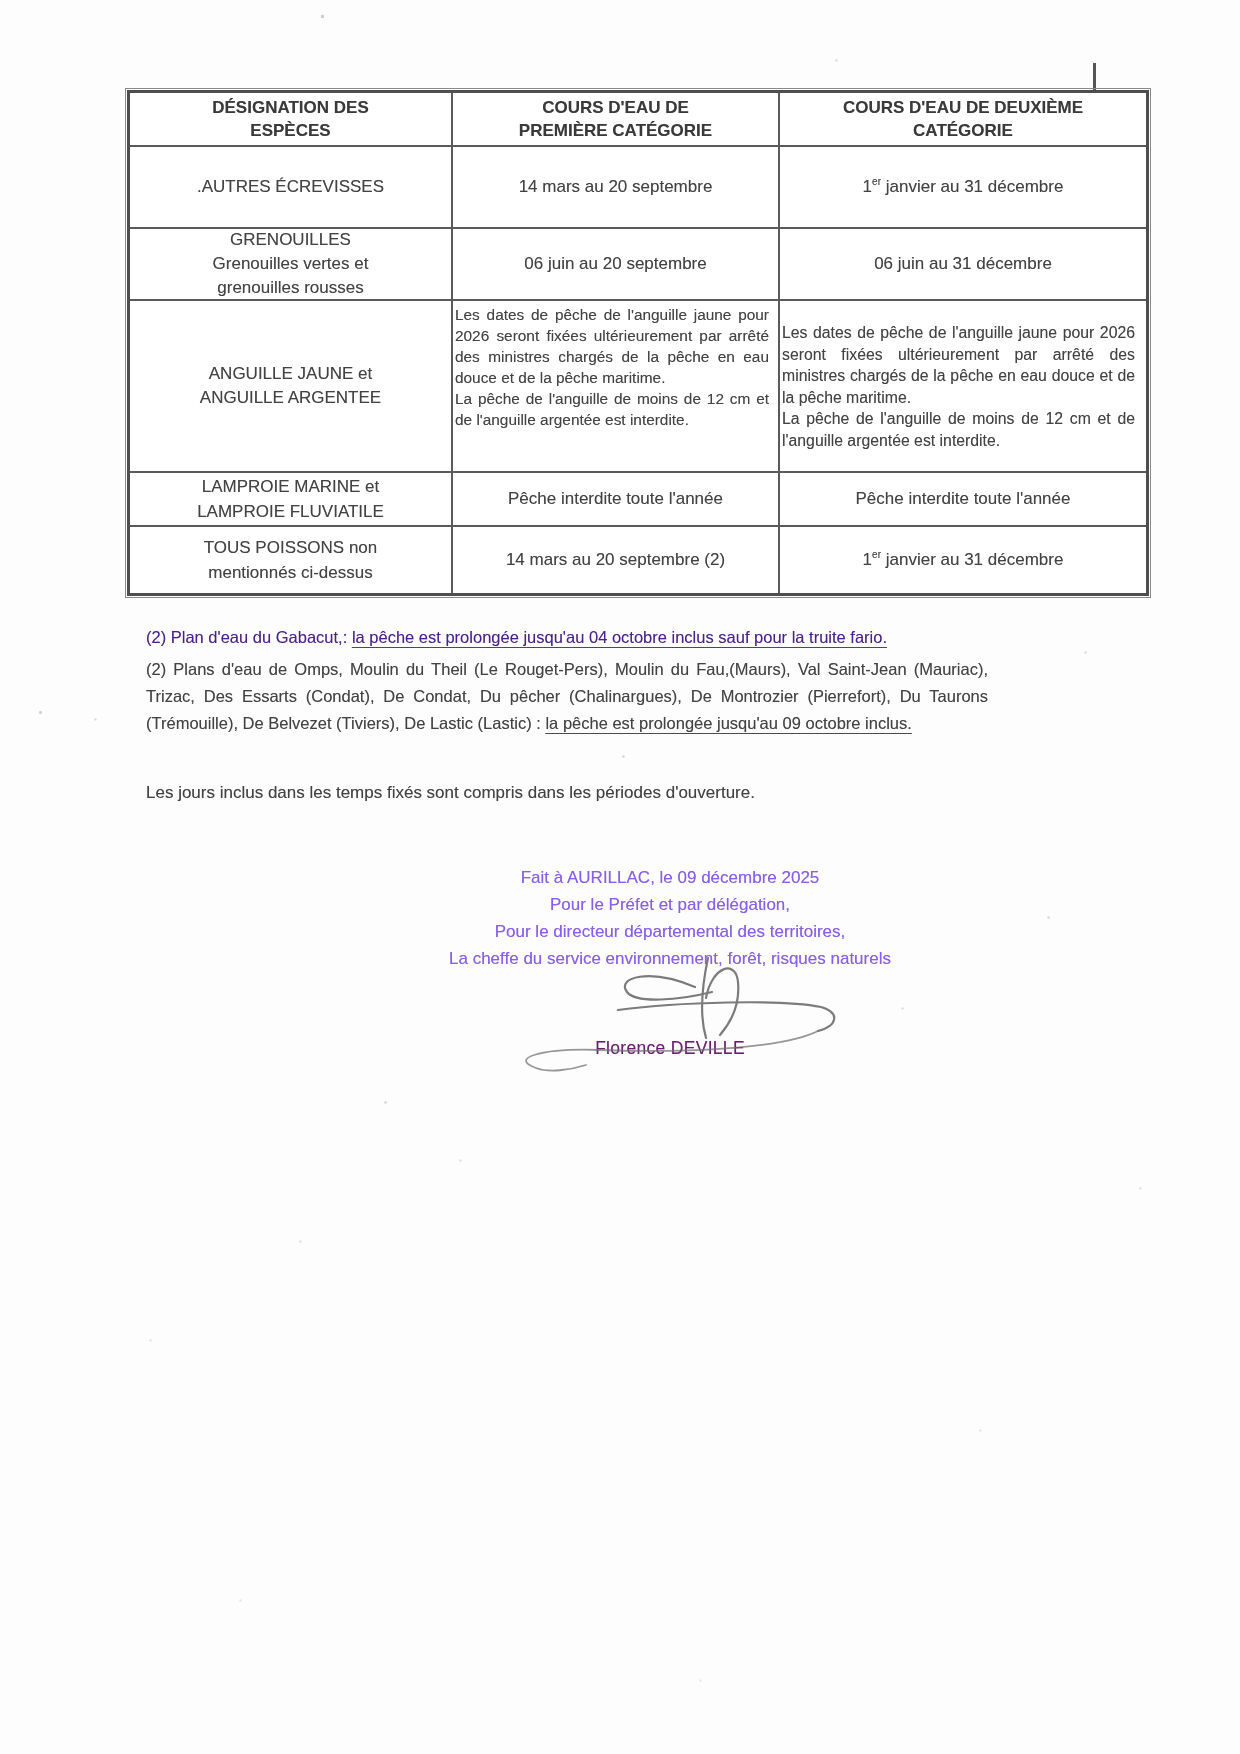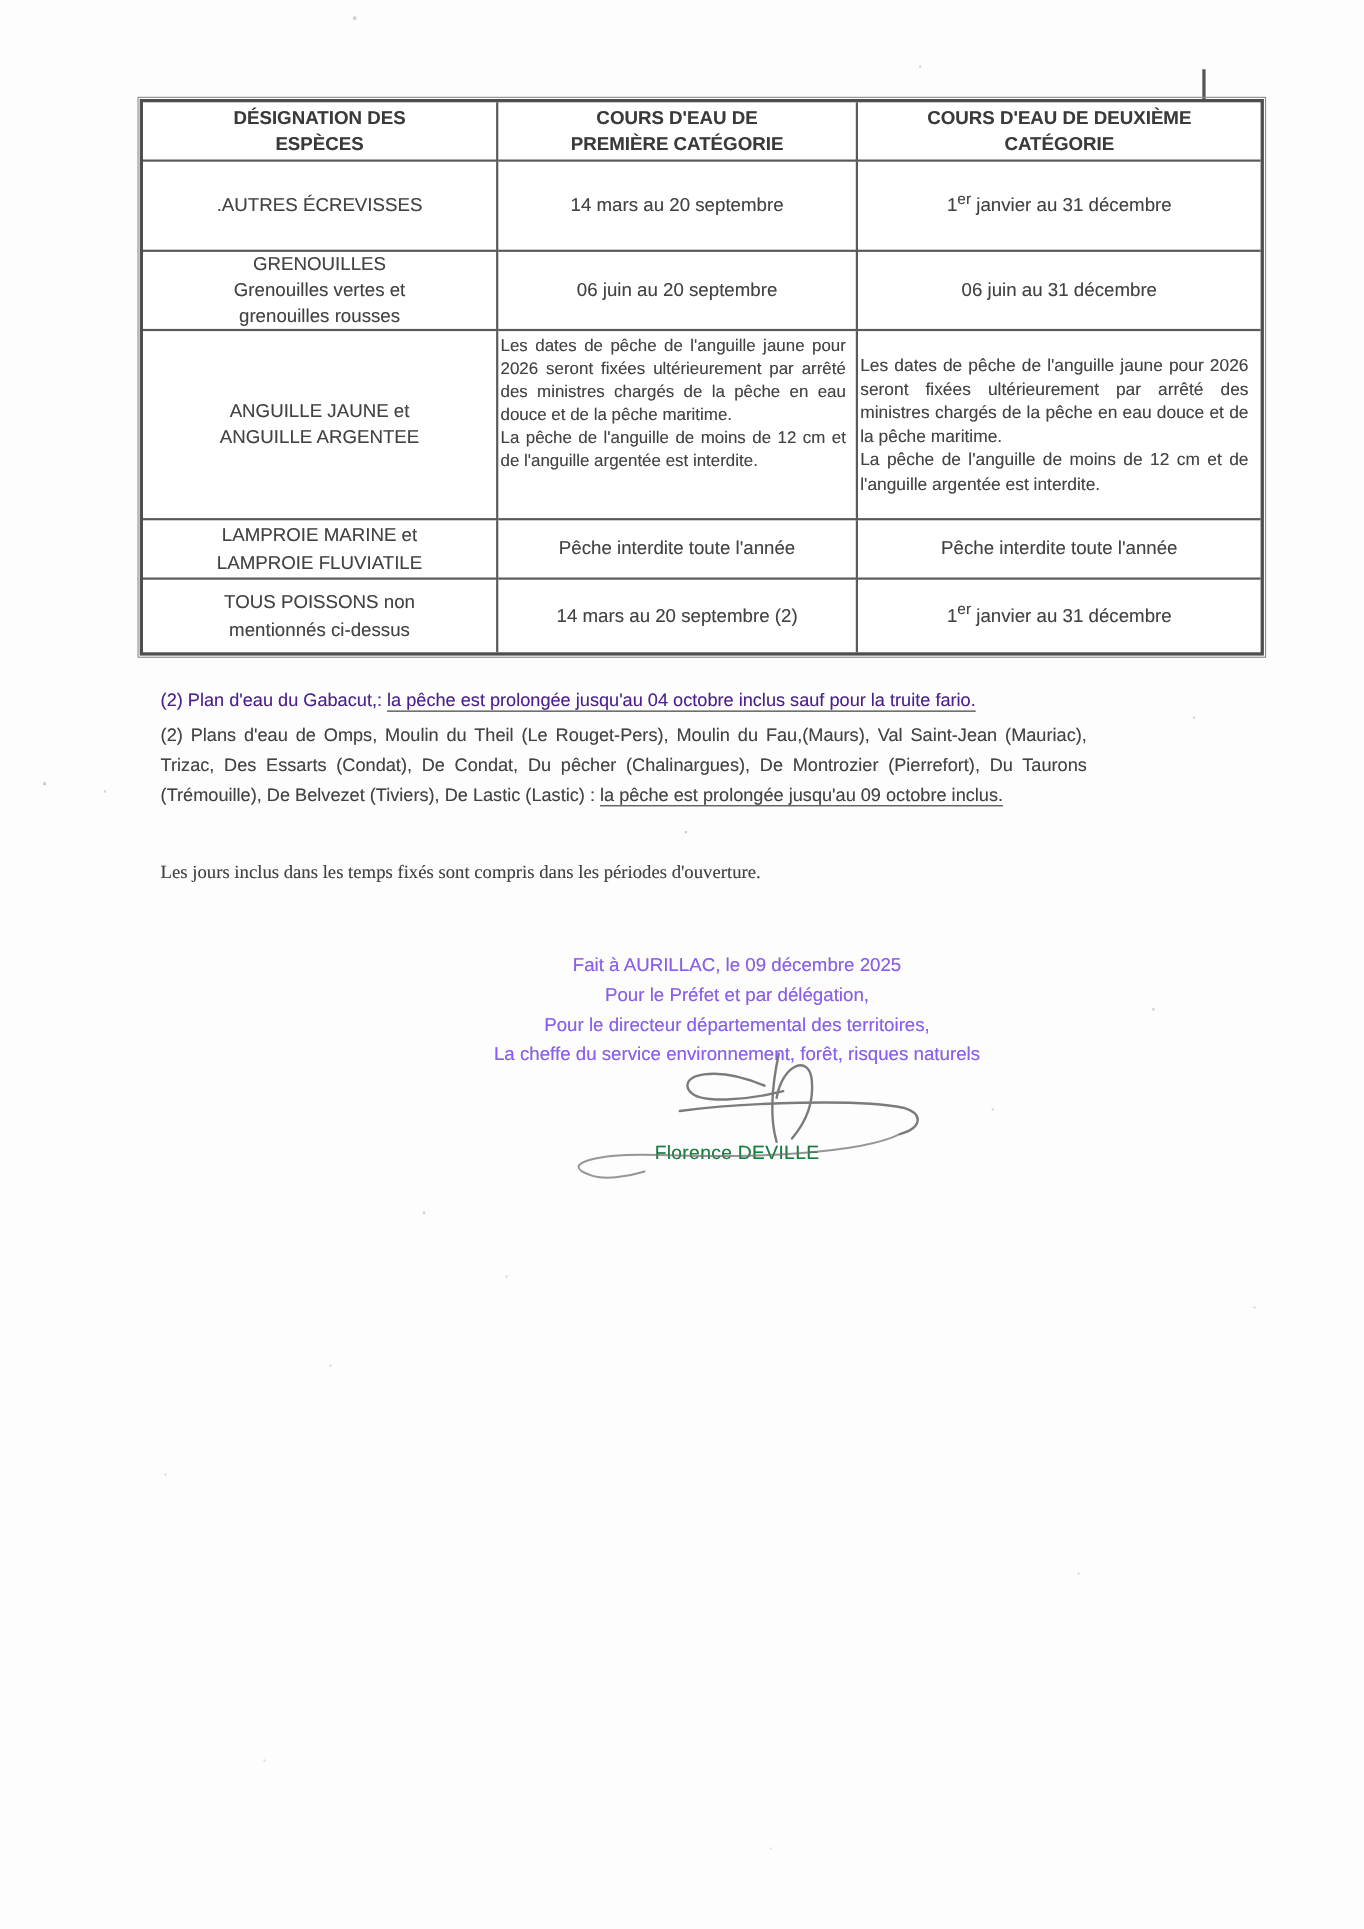--- a/index.html
+++ b/index.html
@@ -35,31 +35,31 @@
   .mw210{max-width:210px;} .mw240{max-width:240px;} .mw310{max-width:310px;}
   .mw235{max-width:235px;} .mw225{max-width:225px;} .mw205{max-width:205px;}
   .cell.justify {
     align-items:stretch; justify-content:flex-start; text-align:justify;
     padding:3px 9px 2px 2px;
   }
   .cell.justify.vcenter { justify-content:center; }
   .cell.justify p { text-align:justify; text-justify:inter-word; }
   .anguille-c1 p { font-size:15.4px; line-height:21px; }
   .anguille-c2 p { font-size:15.8px; line-height:21.5px; padding-right:2px; }
-  sup.ord { font-size:14px; vertical-align:super; line-height:0; }
+  sup.ord { font-size:10px; vertical-align:super; line-height:0; }
 
   
   .fn1 { position:absolute; left:146px; top:624px; width:860px; font-size:16.5px; line-height:26px; color:#4c1d95; }
   .fn2 { position:absolute; left:146px; top:656px; width:842px; font-size:16.5px; line-height:27px; color:#434343; text-align:justify; }
   .uline { text-decoration:underline; text-decoration-thickness:1.4px; text-underline-offset:3.5px; text-decoration-color:#4c4c4c; }
-  .closing { position:absolute; left:146px; top:783px; width:900px; font-size:17px; color:#424242;font-family:Liberation Serif, serif; }
+  .closing { position:absolute; left:146px; top:783px; width:900px; font-size:17px; color:#424242; }
 
   
   .sigblock { position:absolute; left:340px; top:864px; width:660px; text-align:center; font-size:17px; line-height:27px; color:#8b5cf6; }
-  .signame { position:absolute; left:340px; top:1038px; width:660px; text-align:center; font-size:17.5px; color:#15803d; letter-spacing:.3px; }
+  .signame { position:absolute; left:340px; top:1038px; width:660px; text-align:center; font-size:17.5px; color:#701a75; letter-spacing:.3px; }
   .sigscribble { position:absolute; left:500px; top:952px; width:400px; height:128px; }
 
   
   .corner-tick { position:absolute; left:1093px; top:63px; width:3px; height:29px; background:#565656; }
   .specks { position:absolute; left:0; top:0; width:1px; height:1px; background:transparent;
     box-shadow:
       322px 16px 0 1px #a8a8a8, 836px 60px 0 .5px #b5b5b5, 1114px 125px 0 .6px #ababab,
       520px 289px 0 .5px #b0b0b0, 214px 342px 0 .7px #a5a5a5, 712px 232px 0 .4px #bdbdbd,
       1047px 468px 0 .6px #9e9e9e, 40px 712px 0 .8px #a2a2a2, 95px 719px 0 .5px #b3b3b3,
       1085px 652px 0 .5px #b0b0b0, 623px 756px 0 .6px #ababab, 902px 1008px 0 .5px #b8b8b8,

